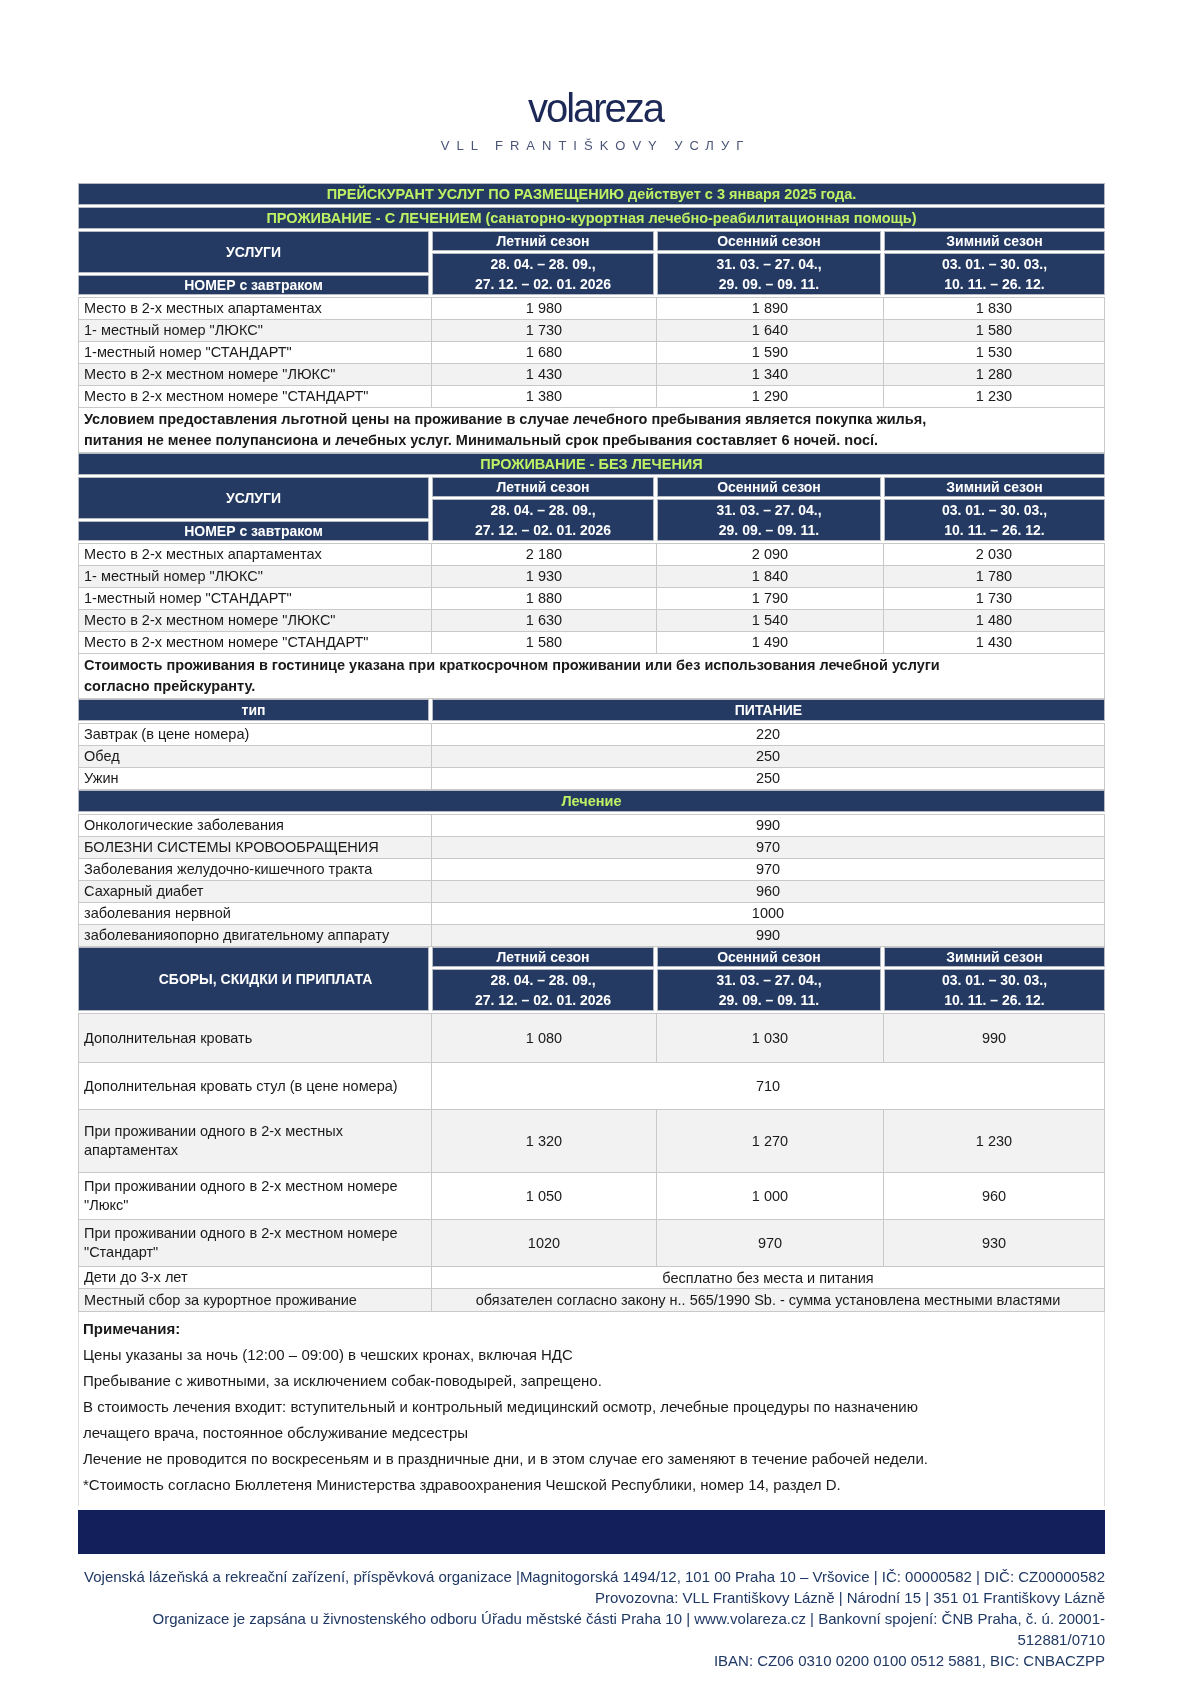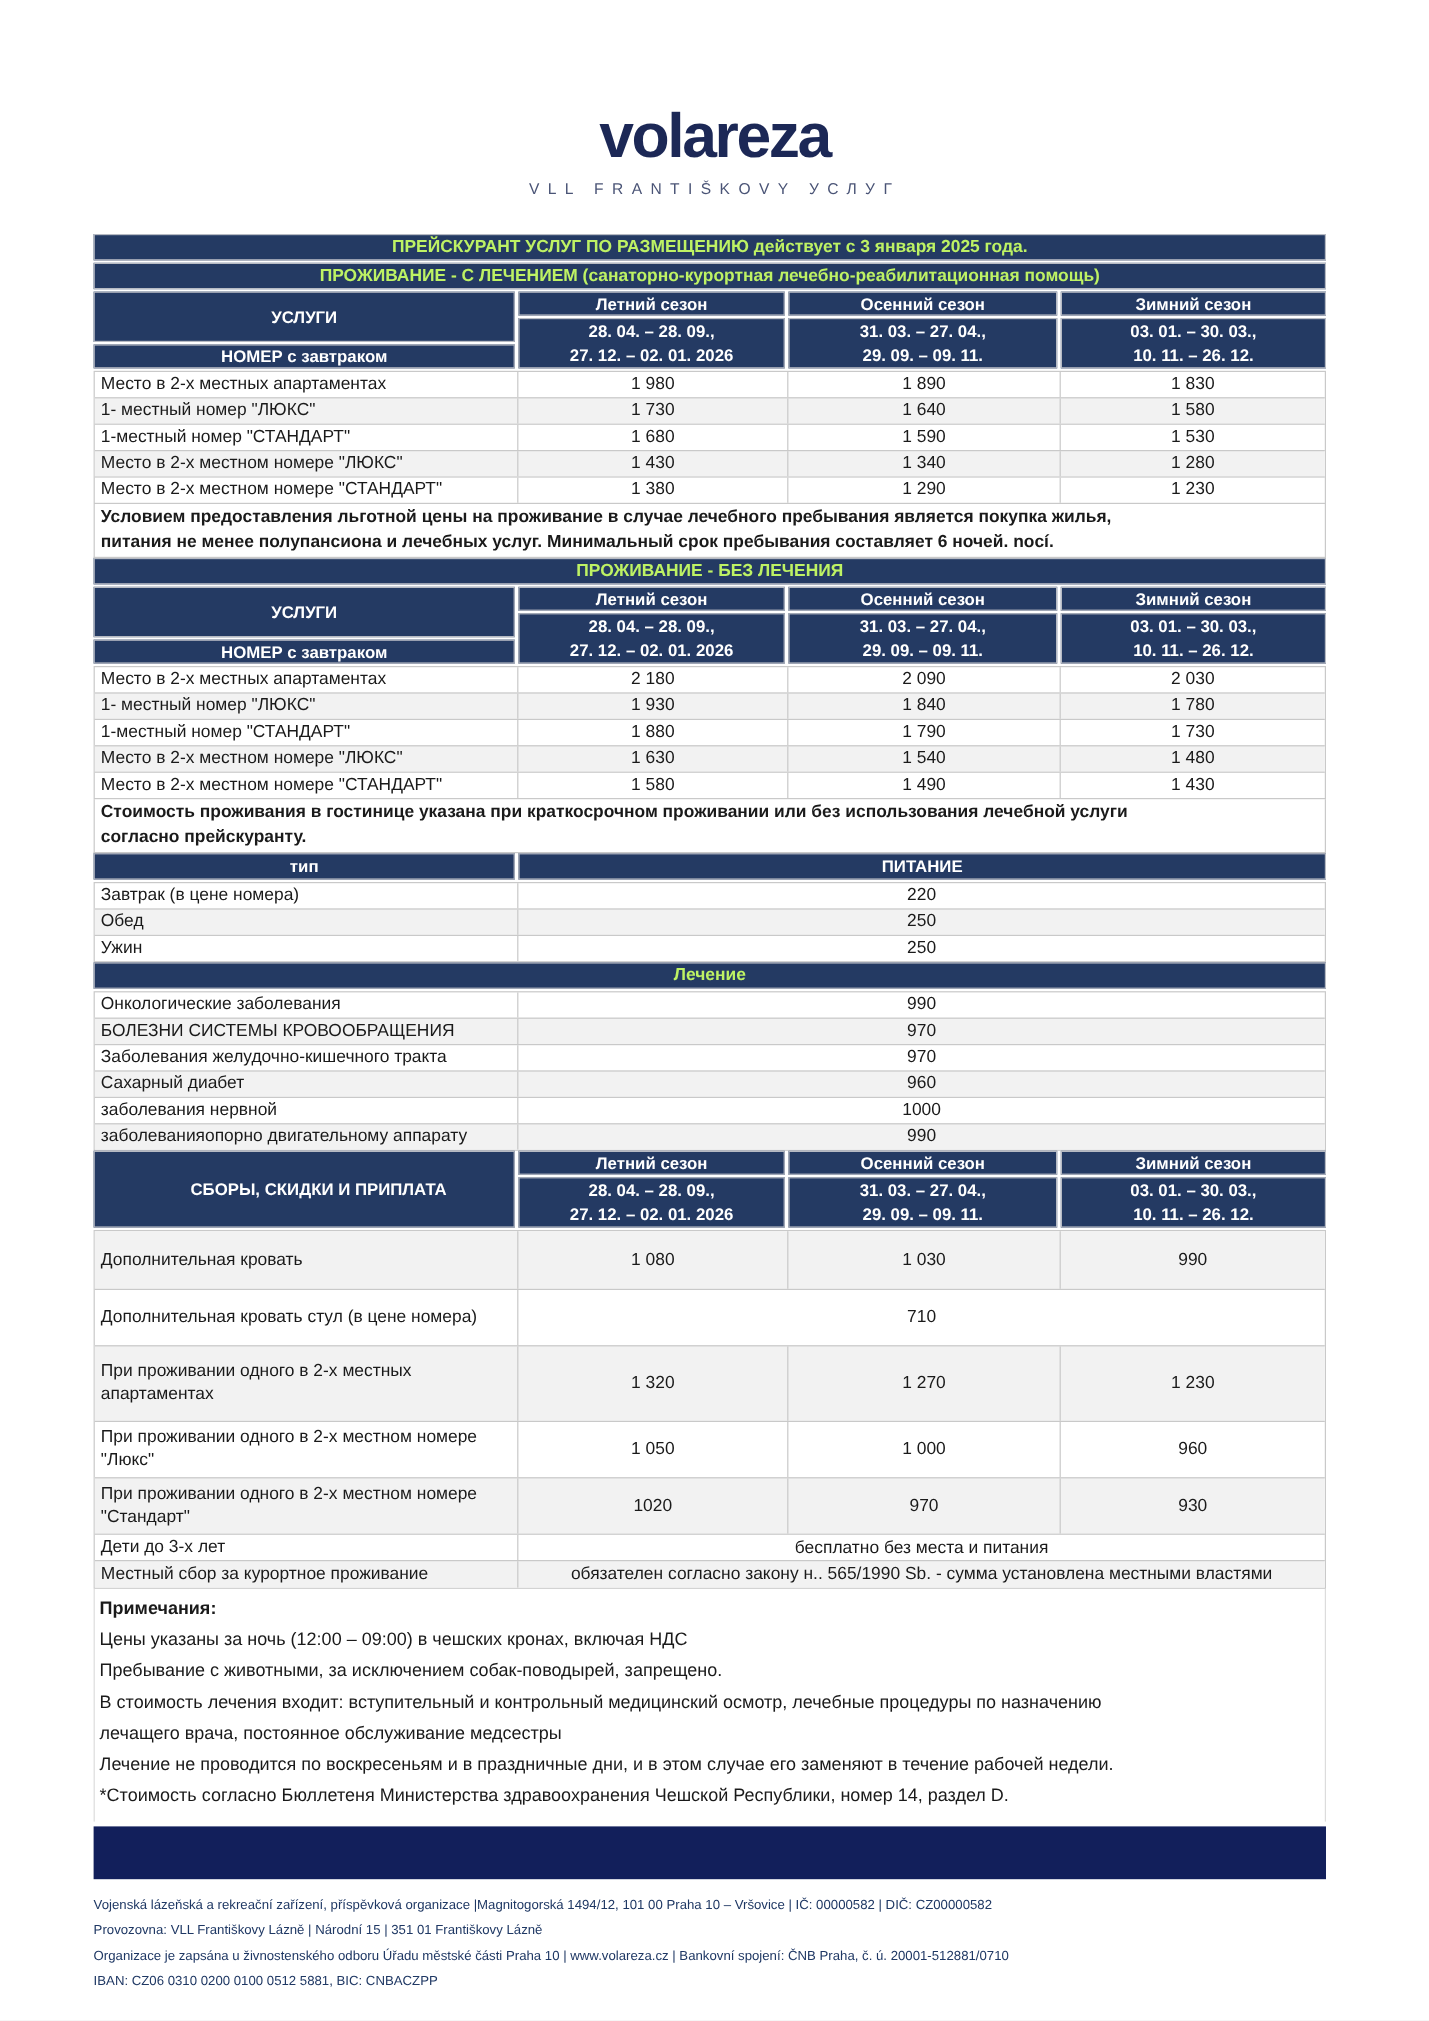--- a/index.html
+++ b/index.html
@@ -2,21 +2,21 @@
 <html><head>
 <meta charset="utf-8">
 <style>
   html,body { margin:0; padding:0; background:#e8e8e8; }
   .page {
     position:relative; width:1191px; height:1684px; margin:0 auto;
     background:#ffffff; overflow:hidden;
     font-family:"Liberation Sans","DejaVu Sans",sans-serif; color:#1a1a1a;
   }
   .logo { text-align:center; padding-top:88px; margin-bottom:30px; }
-  .brand { font-size:52px; font-weight:bold; color:#1c2856; letter-spacing:-2px; line-height:1; }
+  .brand { font-size:40px; font-weight:normal; color:#1c2856; letter-spacing:-2px; line-height:1; }
   .brand-sub { margin-top:10px; font-size:13px; color:#4a5476; letter-spacing:7px; }
 
   .content { margin-left:78px; width:1027px; }
 
   .bar {
     height:22px; display:flex; align-items:center; justify-content:center;
     background:#243a63; color:#bef264; font-weight:bold; font-size:14.5px;
     border:1px solid #b6bac3; box-sizing:border-box; margin-bottom:2px;
   }
 
@@ -66,21 +66,21 @@
   }
 
   .notes {
     border-left:1px solid #dcdcdc; border-right:1px solid #dcdcdc;
     box-sizing:border-box; padding:4px 6px 8px 4px; font-size:15px;
   }
   .note-title { font-weight:bold; line-height:26px; }
   .note-line { line-height:26px; }
 
   .footer-block { margin-top:4px; height:44px; background:#121f5b; }
-  .footer { margin-top:12px; text-align:left; color:#1f3864; font-size:11px; }
+  .footer { margin-top:12px; text-align:right; color:#1f3864; font-size:15px; }
   .fline { line-height:21px; }
 </style>
 </head>
 <body>
 
 <div class="page">
 
   <div class="logo">
     <div class="brand">volareza</div>
     <div class="brand-sub">VLL FRANTIŠKOVY УСЛУГ</div>

